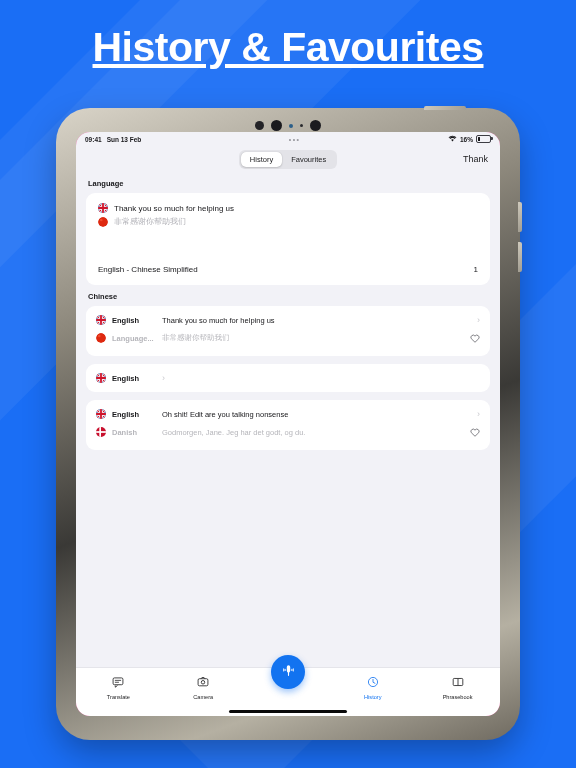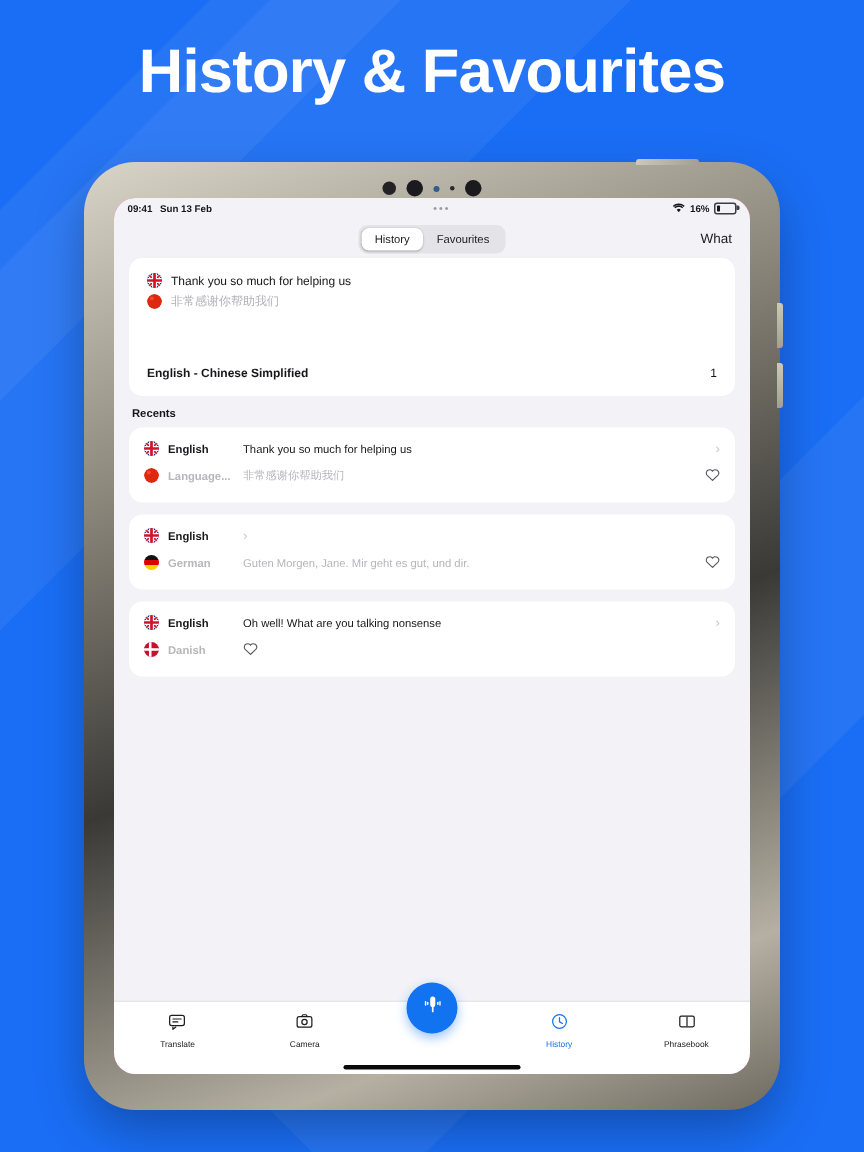--- a/index.html
+++ b/index.html
@@ -17,20 +17,21 @@
   #bg .b3{left:-520px;top:660px;width:1300px;height:90px;}
   #bg .b4{left:140px;top:700px;width:1300px;height:150px;}
   #bg .dark{position:absolute;background:rgba(0,0,0,.045);transform:rotate(-45deg);transform-origin:top left;}
   #bg .d1{left:-430px;top:330px;width:1300px;height:60px;}
 
   
   .headline{
     position:absolute;left:0;right:0;top:24px;text-align:center;
     color:#fff;font-size:41px;font-weight:bold;letter-spacing:-.5px;
     z-index:5;
+    text-decoration:underline;
   }
 
   
   .tablet{
     position:absolute;left:58px;top:110px;width:460px;height:628px;
     background:#111113;border-radius:32px;
     box-shadow:0 14px 34px rgba(0,0,0,.30);
     z-index:4;
   }
   .tablet:before{ 
@@ -96,21 +97,21 @@
   }
   .lang-card{padding:0;}
   .lang-top{padding:10px 12px 26px;}
   .lang-line{display:flex;align-items:center;gap:6px;margin-bottom:3px;}
   .lang-line .txt{font-size:8px;color:#17171a;}
   .lang-line.sub .txt{color:#b0b0b6;}
   .lang-bottom{
     display:flex;align-items:center;justify-content:space-between;
     padding:9px 12px 11px;
   }
-  .lang-bottom .pair{font-size:8px;font-weight:bold;color:#17171a;}
+  .lang-bottom .pair{font-size:8px;font-weight:normal;color:#17171a;}
   .lang-bottom .cnt{font-size:8px;color:#17171a;}
 
   
   .rrow{
     background:#fff;border-radius:9px;margin:0 10px 8px;padding:7px 0 7px;
   }
   .rline{display:flex;align-items:center;padding:2px 10px 2px 10px;gap:6px;}
   .rline .lang{font-size:7.5px;color:#17171a;width:44px;flex:0 0 44px;white-space:nowrap;overflow:hidden;font-weight:bold;}
   .rline.sub .lang{color:#b6b6bb;}
   .rline .sentence{flex:1;font-size:7.5px;color:#17171a;white-space:nowrap;overflow:hidden;text-overflow:ellipsis;}
@@ -191,25 +192,26 @@
             <i></i>
           </span>
       </div>
     </div>
 
     <div class="navbar">
       <div class="segment">
         <div class="seg active">History</div>
         <div class="seg">Favourites</div>
       </div>
-      <div class="editbtn">What</div>
+      <div class="editbtn">Thank</div>
     </div>
 
     <div class="body">
 
+      <div class="sectlabel">Language</div>
 
       <div class="card lang-card">
         <div class="lang-top">
           <div class="lang-line">
             <span class="flag">
               <svg viewBox="0 0 20 20">
                 <rect width="20" height="20" fill="#00247d"></rect>
                 <path d="M0 0 L20 20 M20 0 L0 20" stroke="#fff" stroke-width="4.5"></path>
                 <path d="M0 0 L20 20 M20 0 L0 20" stroke="#cf142b" stroke-width="2.2"></path>
                 <path d="M10 0 V20 M0 10 H20" stroke="#fff" stroke-width="6.5"></path>
@@ -227,21 +229,21 @@
             </span>
             <span class="txt">非常感谢你帮助我们</span>
           </div>
         </div>
         <div class="lang-bottom">
           <span class="pair">English - Chinese Simplified</span>
           <span class="cnt">1</span>
         </div>
       </div>
 
-      <div class="sectlabel">Recents</div>
+      <div class="sectlabel">Chinese</div>
 
       <div class="rrow">
         <div class="rline">
           <span class="flag">
             <svg viewBox="0 0 20 20">
               <rect width="20" height="20" fill="#00247d"></rect>
               <path d="M0 0 L20 20 M20 0 L0 20" stroke="#fff" stroke-width="4.5"></path>
               <path d="M0 0 L20 20 M20 0 L0 20" stroke="#cf142b" stroke-width="2.2"></path>
               <path d="M10 0 V20 M0 10 H20" stroke="#fff" stroke-width="6.5"></path>
               <path d="M10 0 V20 M0 10 H20" stroke="#cf142b" stroke-width="3.6"></path>
@@ -275,62 +277,47 @@
               <rect width="20" height="20" fill="#00247d"></rect>
               <path d="M0 0 L20 20 M20 0 L0 20" stroke="#fff" stroke-width="4.5"></path>
               <path d="M0 0 L20 20 M20 0 L0 20" stroke="#cf142b" stroke-width="2.2"></path>
               <path d="M10 0 V20 M0 10 H20" stroke="#fff" stroke-width="6.5"></path>
               <path d="M10 0 V20 M0 10 H20" stroke="#cf142b" stroke-width="3.6"></path>
             </svg>
           </span>
           <span class="lang">English</span>
           <span class="chev">›</span>
         </div>
-        <div class="rline sub">
-          <span class="flag">
-            <svg viewBox="0 0 20 20">
-                <rect width="20" height="6.7" y="0" fill="#111"></rect>
-                <rect width="20" height="6.7" y="6.7" fill="#dd0000"></rect>
-                <rect width="20" height="6.6" y="13.4" fill="#ffce00"></rect>
-              </svg>
-          </span>
-          <span class="lang">German</span>
-          <span class="sentence">Guten Morgen, Jane. Mir geht es gut, und dir.</span>
-          <span class="heart">
-            <svg width="10" height="9" viewBox="0 0 20 18">
-                <path d="M10 16.5 2.6 9.4A4.4 4.4 0 1 1 10 4.2a4.4 4.4 0 1 1 7.4 5.2z" fill="none" stroke="#5a5a60" stroke-width="1.5"></path>
-              </svg>
-          </span>
-        </div>
       </div>
 
       <div class="rrow">
         <div class="rline">
           <span class="flag">
             <svg viewBox="0 0 20 20">
               <rect width="20" height="20" fill="#00247d"></rect>
               <path d="M0 0 L20 20 M20 0 L0 20" stroke="#fff" stroke-width="4.5"></path>
               <path d="M0 0 L20 20 M20 0 L0 20" stroke="#cf142b" stroke-width="2.2"></path>
               <path d="M10 0 V20 M0 10 H20" stroke="#fff" stroke-width="6.5"></path>
               <path d="M10 0 V20 M0 10 H20" stroke="#cf142b" stroke-width="3.6"></path>
             </svg>
           </span>
           <span class="lang">English</span>
-          <span class="sentence">Oh well! What are you talking nonsense</span>
+          <span class="sentence">Oh shit! Edit are you talking nonsense</span>
           <span class="chev">›</span>
         </div>
         <div class="rline sub">
           <span class="flag">
             <svg viewBox="0 0 20 20">
                 <rect width="20" height="20" fill="#c8102e"></rect>
                 <rect x="6.6" width="3.4" height="20" fill="#fff"></rect>
                 <rect y="8.3" width="20" height="3.4" fill="#fff"></rect>
               </svg>
           </span>
           <span class="lang">Danish</span>
+          <span class="sentence">Godmorgen, Jane. Jeg har det godt, og du.</span>
           <span class="heart">
             <svg width="10" height="9" viewBox="0 0 20 18">
                 <path d="M10 16.5 2.6 9.4A4.4 4.4 0 1 1 10 4.2a4.4 4.4 0 1 1 7.4 5.2z" fill="none" stroke="#5a5a60" stroke-width="1.5"></path>
               </svg>
           </span>
         </div>
       </div>
 
     </div>
 

